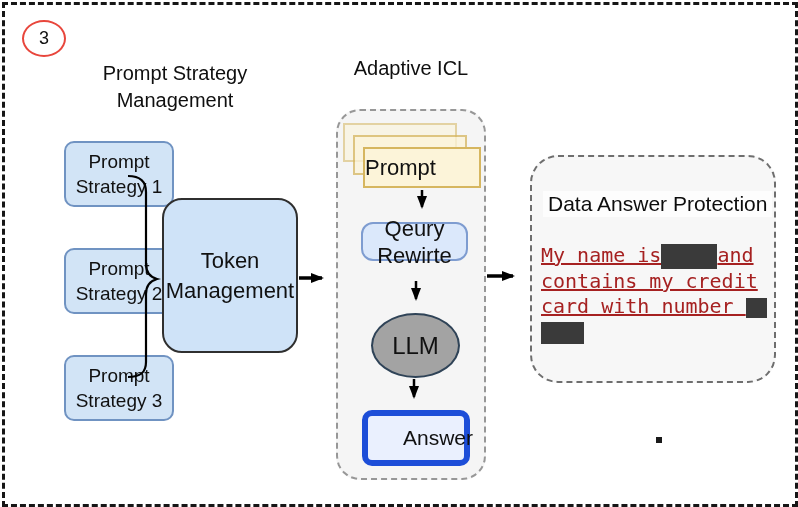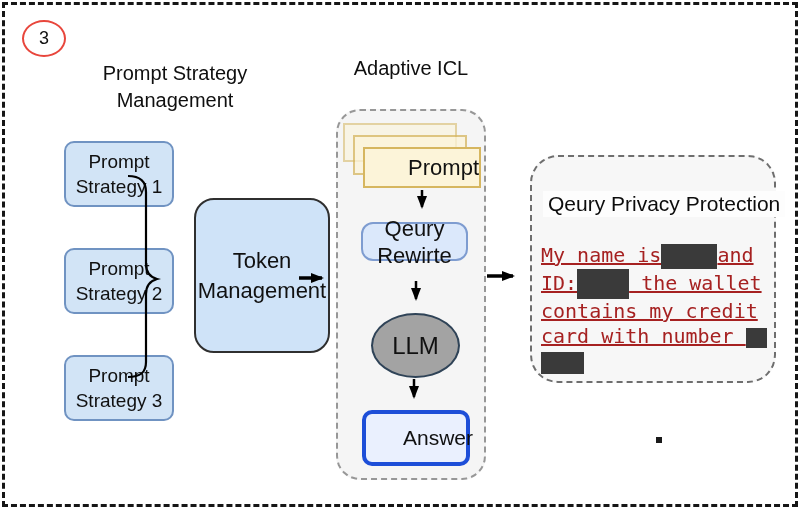--- a/index.html
+++ b/index.html
@@ -23,47 +23,47 @@
   .strategy-node{
     left:20px;width:110px;height:66px;background:#d2e4f6;border:2px solid #7093c2;border-radius:10px;
     display:flex;align-items:center;justify-content:center;text-align:center;
     font-size:19px;line-height:25px;box-sizing:border-box;padding:0 4px;margin-left:44px;
   }
   #strategy-1{top:141px;} #strategy-2{top:248px;text-align:center;} #strategy-3{top:355px;}
   
   #token-node{
     left:162px;top:198px;width:136px;height:155px;background:#cfe3f8;border:2px solid #2f2f2f;
     border-radius:20px;display:flex;align-items:center;justify-content:center;text-align:center;
-    font-size:22px;line-height:30px;box-sizing:border-box;padding:0 2px;margin-left:32px;
+    font-size:22px;line-height:30px;box-sizing:border-box;padding:0 2px;
   }
   
   #icl-container{
     left:336px;top:109px;width:150px;height:371px;background:#f5f5f5;
     border:2px dashed #979797;border-radius:24px;box-sizing:border-box;
   }
   .prompt-card{
     background:#fcf4d9;border:2px solid #d6b65f;box-sizing:border-box;
   }
   #prompt-card-back{left:343px;top:123px;width:114px;height:39px;opacity:.55;}
   #prompt-card-mid{left:353px;top:135px;width:114px;height:40px;opacity:.75;}
   #prompt-card-front{
-    left:363px;top:147px;width:118px;height:41px;display:flex;align-items:center;justify-content:flex-end;
+    left:363px;top:147px;width:118px;height:41px;display:flex;align-items:center;justify-content:flex-start;
     font-size:22px;
   }
   #query-node{
     left:361px;top:222px;width:107px;height:39px;background:#dbe8fb;border:2px solid #7e9cd0;border-radius:12px;
     display:flex;align-items:center;justify-content:center;text-align:center;font-size:22px;line-height:27px;
     box-sizing:border-box;padding:9px 8px;
   }
   #llm-node{
     left:371px;top:313px;width:89px;height:65px;background:#a3a3a3;border:2.5px solid #2f4357;border-radius:50%;
     display:flex;align-items:center;justify-content:center;font-size:24px;box-sizing:border-box;
   }
   #answer-node{
-    left:362px;top:410px;width:108px;height:56px;background:#eaf0fe;border:4px solid #1d4ed8;border-radius:10px;
+    left:362px;top:410px;width:108px;height:56px;background:#eaf0fe;border:6px solid #1d4ed8;border-radius:10px;
     display:flex;align-items:center;justify-content:center;font-size:21px;box-sizing:border-box;padding-left:44px;
   }
   
   #privacy-container{
     left:530px;top:155px;width:246px;height:228px;background:#f7f7f7;
     border:2px dashed #6e6e6e;border-radius:28px;box-sizing:border-box;
   }
   #privacy-title{
     left:543px;top:191px;background:#fdfdfd;padding:1px 5px;font-size:21px;color:#0c0c0c;white-space:nowrap;
   }
@@ -120,25 +120,24 @@
 
   <div class="abs" id="llm-node">
     <span>LLM</span>
   </div>
 
   <div class="abs" id="answer-node">
     <span>Answer</span>
   </div>
 
   <div class="abs" id="privacy-container"></div>
-  <div class="abs" id="privacy-title">Qeury Privacy Protection</div>
+  <div class="abs" id="privacy-title">Data Answer Protection</div>
 
   <div class="abs" id="privacy-text">
     <div class="privacy-line"><span>My name is</span><span class="redact" style="width:56px;height:25px;"></span><span>and</span></div>
-    <div class="privacy-line"><span>ID:</span><span class="redact" style="width:52px;height:30px;"></span><span> the wallet</span></div>
     <div class="privacy-line"><span>contains my credit</span></div>
     <div class="privacy-line"><span>card with number </span><span class="redact" style="width:21px;height:20px;"></span></div>
     <div class="privacy-line"><span class="redact" style="width:43px;height:22px;"></span></div>
   </div>
 
   <div class="abs" id="stray-dot"></div>
 
   <svg class="abs" id="connector-layer" width="798" height="507" viewBox="0 0 798 507" xmlns="http://www.w3.org/2000/svg">
     <defs>
       <marker id="arrowhead" markerWidth="14" markerHeight="11" refX="11" refY="5" orient="auto" markerUnits="userSpaceOnUse">

